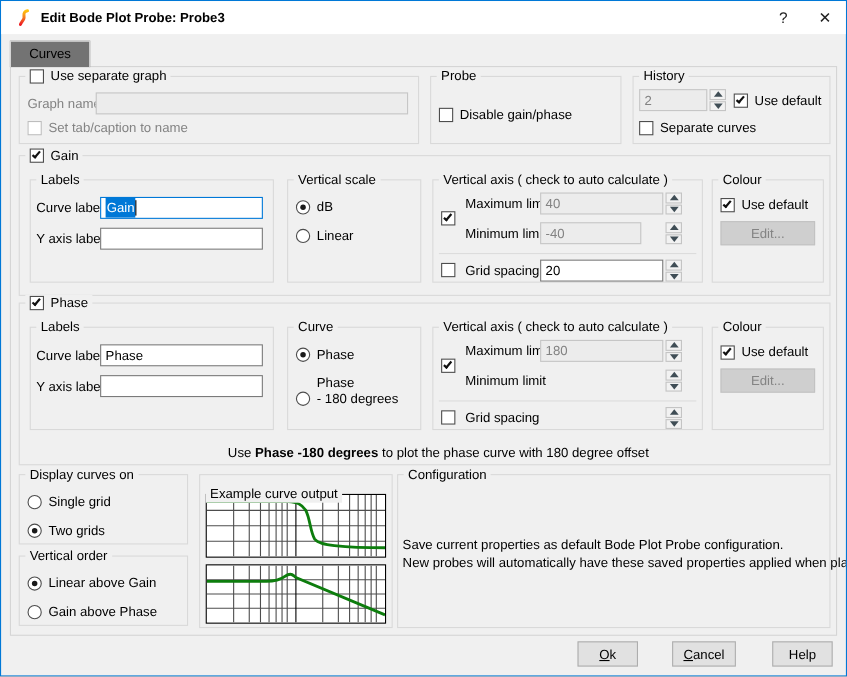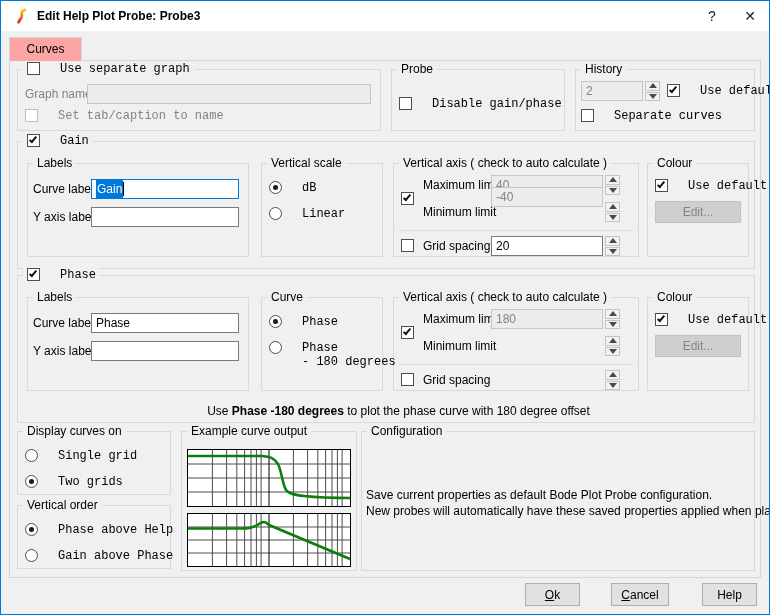--- a/index.html
+++ b/index.html
@@ -9,27 +9,27 @@
     background:#f0f0f0;border:1px solid #0078d7;
     font-family:"Liberation Sans","DejaVu Sans",sans-serif;
     font-size:12px;color:#000;overflow:hidden;
   }
   .abs{position:absolute;}
   
   .titlebar{position:absolute;left:0;top:0;width:768px;height:30px;background:#ffffff;}
   .title-text{position:absolute;left:36px;top:0;height:30px;line-height:30px;font-weight:600;font-size:12px;}
   .capbtn{position:absolute;top:0;width:38px;height:30px;display:flex;align-items:center;justify-content:center;color:#222;font-size:14px;cursor:default;}
   
-  .tab{position:absolute;left:8px;top:36px;width:73px;height:24px;background:#fca5a5;border:1px solid #d5d5d5;border-bottom:none;z-index:3;text-align:center;line-height:23px;}
+  .tab{position:absolute;left:8px;top:36px;width:73px;height:24px;background:#737373;border:1px solid #d5d5d5;border-bottom:none;z-index:3;text-align:center;line-height:23px;}
   .panel{position:absolute;left:8px;top:59px;width:752px;height:518px;border:1px solid #d5d5d5;background:#f0f0f0;}
   
   .grp{position:absolute;border:1px solid #d9d9d9;background:transparent;}
   .glg{position:absolute;background:#f0f0f0;padding:0 4px;line-height:15px;z-index:2;white-space:nowrap;}
   
-  .cb,.rb{position:absolute;display:flex;align-items:flex-start;gap:20px;white-space:nowrap;z-index:2;font-family:Liberation Mono, monospace;}
+  .cb,.rb{position:absolute;display:flex;align-items:flex-end;gap:6px;white-space:nowrap;z-index:2;}
   .cbx{width:13px;height:13px;background:#fff;border:1px solid #4d4d4d;position:relative;flex:none;}
   .chk{display:none;position:absolute;left:3px;top:0px;width:4px;height:8px;border:solid #111;border-width:0 2px 2px 0;transform:rotate(40deg);}
   .cb.on .chk{display:block;}
   .rc{width:13px;height:13px;border:1px solid #4d4d4d;border-radius:50%;background:#fff;position:relative;flex:none;}
   .dot{display:none;position:absolute;left:3px;top:3px;width:5px;height:5px;border-radius:50%;background:#1a1a1a;}
   .rb.on .dot{display:block;}
   .cb.disabled .cbx{border-color:#bdbdbd;}
   .cb.disabled .t, .dis-txt{color:#838383;}
   .t2{display:flex;flex-direction:column;line-height:14px;}
   .glg-cb{background:#f0f0f0;padding:0 4px;}
@@ -64,21 +64,21 @@
     <svg class="abs" style="left:13px;top:7px" width="16" height="16" viewBox="0 0 16 16">
       <defs>
           <linearGradient id="lg" x1="0" y1="0" x2="0" y2="1">
         <stop offset="0" stop-color="#ffc20e"></stop>
             <stop offset="0.45" stop-color="#f58220"></stop>
             <stop offset="1" stop-color="#ed1c24"></stop>
       </linearGradient>
         </defs>
       <path d="M11,1.8 C5.6,3 8.8,6.8 7.6,9.2 C6.6,11.2 5.2,12.2 4.6,14.2" fill="none" stroke="url(#lg)" stroke-width="2.8" stroke-linecap="round"></path>
     </svg>
-    <div class="title-text">Edit Help Plot Probe: Probe3</div>
+    <div class="title-text">Edit Bode Plot Probe: Probe3</div>
     <div class="capbtn" style="left:692px">?</div>
     <div class="capbtn" style="left:730px">✕</div>
   </div>
 
   <div class="tab">Curves</div>
   <div class="panel"></div>
 
   <div class="grp" style="left:16px;top:68px;width:364px;height:62px"></div>
   <label class="cb glg-cb" style="left:22px;top:61px">
     <span class="cbx"></span>
@@ -170,21 +170,21 @@
     </div>
   <div class="spn" style="left:604px;top:174px">
     <div class="sb">
         <i class="tu"></i>
       </div>
     <div class="sb">
         <i class="td"></i>
       </div>
   </div>
   <span class="lbl" style="left:422px;top:204px">Minimum limit</span>
-  <div class="tbox dis" style="left:490px;top:186px;width:112px;height:20px">
+  <div class="tbox dis" style="left:490px;top:201px;width:92px;height:20px">
       <span>-40</span>
     </div>
   <div class="spn" style="left:604px;top:201px">
     <div class="sb">
         <i class="tu"></i>
       </div>
     <div class="sb">
         <i class="td"></i>
       </div>
   </div>
@@ -322,29 +322,29 @@
       </span>
     <span class="t">Two grids</span>
   </label>
 
   <div class="grp" style="left:16px;top:504px;width:154px;height:64px"></div>
   <span class="glg" style="left:22px;top:497px">Vertical order</span>
   <label class="rb on" style="left:24px;top:522px">
     <span class="rc">
         <span class="dot"></span>
       </span>
-    <span class="t">Phase above Help</span>
+    <span class="t">Linear above Gain</span>
   </label>
   <label class="rb" style="left:24px;top:548px">
     <span class="rc"></span>
     <span class="t">Gain above Phase</span>
   </label>
 
   <div class="grp" style="left:180px;top:430px;width:176px;height:140px"></div>
-  <span class="glg" style="left:186px;top:423px">Example curve output</span>
+  <span class="glg" style="left:186px;top:441px">Example curve output</span>
   <div class="plot" style="left:186px;top:448px;width:164px;height:58px">
     <svg width="162" height="56" viewBox="0 0 162 56">
       <g stroke="#4d4d4d" stroke-width="1">
         <line x1="24.4" y1="0" x2="24.4" y2="56"></line>
           <line x1="38.6" y1="0" x2="38.6" y2="56"></line>
           <line x1="48.8" y1="0" x2="48.8" y2="56"></line>
           <line x1="56.6" y1="0" x2="56.6" y2="56"></line>
           <line x1="63" y1="0" x2="63" y2="56"></line>
           <line x1="68.4" y1="0" x2="68.4" y2="56"></line>
           <line x1="73.1" y1="0" x2="73.1" y2="56"></line>

